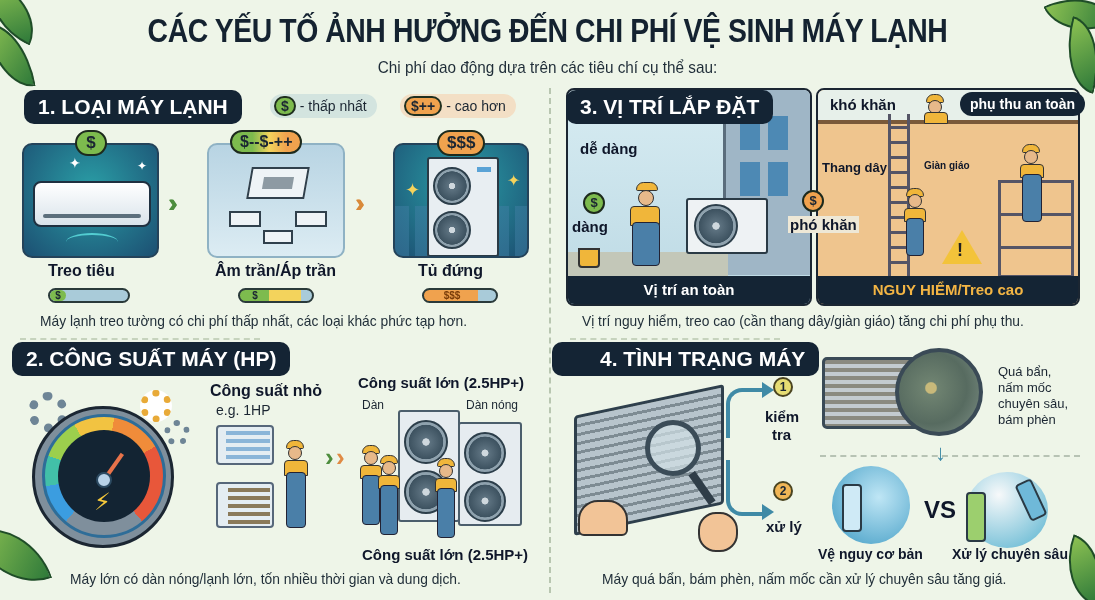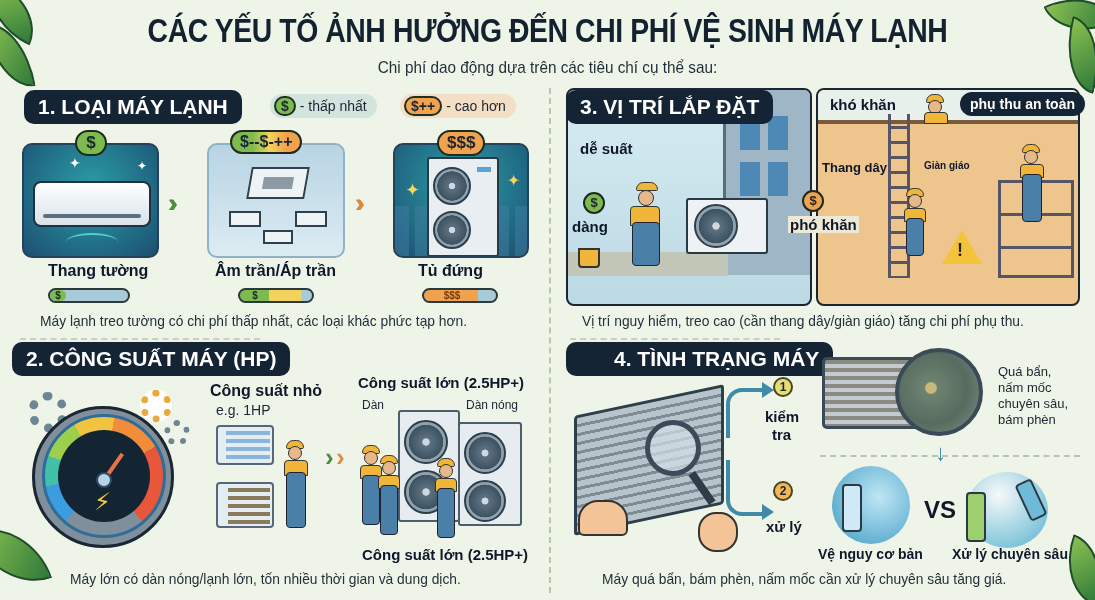--- a/index.html
+++ b/index.html
@@ -88,21 +88,21 @@
 
   <div class="price-badge" style="left:75px;top:130px;background:#7dbb4e;width:32px;padding:1px 0;">$</div>
   <div class="card" style="left:22px;top:143px;width:137px;height:115px;background:radial-gradient(circle at 50% 40%, #2a9ea6, #1c4f72);">
     <div style="position:absolute;left:9px;top:36px;width:118px;height:46px;background:linear-gradient(#fff,#d9e3ea);border:2px solid #1f3040;border-radius:8px;">
       <div style="position:absolute;left:8px;bottom:7px;width:98px;height:4px;background:#5c6f7c;border-radius:2px;"></div>
     </div>
     <div style="position:absolute;left:42px;top:88px;width:52px;height:18px;border-top:2px solid #5fe3e3;border-radius:50% 50% 0 0;opacity:.8;"></div>
     <div style="position:absolute;left:45px;top:10px;color:#fff;font-size:14px;">✦</div>
     <div style="position:absolute;left:113px;top:14px;color:#fff;font-size:12px;">✦</div>
   </div>
-  <div class="label-b" style="left:48px;top:262px;font-size:16px;">Thang tường</div>
+  <div class="label-b" style="left:48px;top:262px;font-size:16px;">Treo tiêu</div>
   <div class="bar" style="left:48px;top:288px;width:82px;">
     <span style="display:inline-block;width:16px;height:100%;background:#7dbb4e;border-radius:8px;text-align:center;line-height:11px;">$</span>
   </div>
 
   <div class="chev" style="left:168px;top:188px;color:#4d8d3d;">›››</div>
 
   <div class="price-badge" style="left:230px;top:130px;background:linear-gradient(90deg,#7dbb4e 30%,#f3d35c 55%,#f0a24e 80%);font-size:16px;">$--$-++</div>
   <div class="card" style="left:207px;top:143px;width:138px;height:115px;background:linear-gradient(#b8d4e3,#dcecf3);border-color:#8fb2c4;">
     <div style="position:absolute;left:40px;top:22px;width:58px;height:32px;background:#eef3f6;border:2px solid #30404c;transform:skewX(-10deg);">
       <div style="position:absolute;left:12px;top:8px;width:30px;height:12px;background:#8d9aa3;"></div>
@@ -220,23 +220,26 @@
     <div style="position:absolute;left:118px;top:108px;width:82px;height:56px;background:#eef2f4;border:2px solid #2a3a45;border-radius:3px;">
       <div class="fan" style="left:6px;top:4px;width:44px;height:44px;"></div>
     </div>
     <div class="worker" style="left:58px;top:92px;width:40px;height:86px;">
       <div class="hat" style="left:10px;top:0;width:22px;"></div>
         <div class="head" style="left:12px;top:8px;width:16px;height:16px;"></div>
       <div class="shirt" style="left:4px;top:24px;width:30px;height:20px;"></div>
         <div class="body" style="left:6px;top:40px;width:28px;height:44px;"></div>
     </div>
     <div style="position:absolute;left:10px;top:158px;width:22px;height:20px;background:#f0b63a;border:2px solid #333;border-radius:0 0 4px 4px;"></div>
+    <div style="position:absolute;left:0;bottom:0;width:100%;height:28px;background:#142434;color:#fff;font-weight:700;font-size:15px;text-align:center;line-height:28px;">
+      <span>Vị trí an toàn</span>
+    </div>
   </div>
   <div class="sec-title" style="left:566px;top:90px;">3. VỊ TRÍ LẮP ĐẶT</div>
-  <div class="label-b" style="left:580px;top:140px;font-size:15px;">dễ suất</div>
+  <div class="label-b" style="left:580px;top:140px;font-size:15px;">dễ dàng</div>
   <div class="coin" style="left:583px;top:192px;background:#7dbb4e;">$</div>
   <div class="label-b" style="left:572px;top:218px;font-size:15px;">dàng</div>
 
   <div style="position:absolute;left:816px;top:88px;width:264px;height:218px;border-radius:8px;overflow:hidden;background:#efc58e;border:2px solid #1b2632;">
     <div style="position:absolute;left:0;top:0;width:100%;height:30px;background:#e7f0ea;"></div>
     <div style="position:absolute;left:0;top:30px;width:100%;height:4px;background:#7a5a3a;"></div>
     <div style="position:absolute;left:70px;top:24px;width:22px;height:164px;border-left:3px solid #556;border-right:3px solid #556;background:repeating-linear-gradient(transparent 0 12px,#556 12px 15px);"></div>
     <div style="position:absolute;left:180px;top:90px;width:76px;height:98px;border:3px solid #556;background:repeating-linear-gradient(transparent 0 30px,#556 30px 33px);"></div>
     <div class="worker" style="left:104px;top:4px;width:30px;height:30px;">
       <div class="hat" style="left:4px;top:0;"></div>
@@ -250,34 +253,37 @@
         <div class="body" style="left:6px;top:30px;width:18px;height:38px;"></div>
     </div>
     <div class="worker" style="left:200px;top:54px;width:30px;height:80px;">
       <div class="hat" style="left:4px;top:0;"></div>
         <div class="head" style="left:6px;top:6px;"></div>
       <div class="shirt" style="left:2px;top:20px;width:24px;height:14px;"></div>
         <div class="body" style="left:4px;top:30px;width:20px;height:48px;"></div>
     </div>
     <div style="position:absolute;left:124px;top:140px;width:0;height:0;border-left:20px solid transparent;border-right:20px solid transparent;border-bottom:34px solid #f3c33a;"></div>
     <div style="position:absolute;left:139px;top:150px;font-weight:700;font-size:18px;color:#222;">!</div>
+    <div style="position:absolute;left:0;bottom:0;width:100%;height:28px;background:#142434;color:#f3b544;font-weight:700;font-size:15px;text-align:center;line-height:28px;">
+      <span>NGUY HIỂM/Treo cao</span>
+    </div>
   </div>
   <div class="label-b" style="left:830px;top:96px;font-size:15px;">khó khăn</div>
   <div style="position:absolute;left:960px;top:92px;background:#142434;color:#fff;font-weight:700;font-size:14px;padding:4px 10px;border-radius:12px;">phụ thu an toàn</div>
   <div class="label-b" style="left:822px;top:160px;font-size:13px;">Thang dây</div>
   <div class="label-b" style="left:924px;top:160px;font-size:10px;">Giàn giáo</div>
 
   <div class="coin" style="left:802px;top:190px;background:#f0a24e;">$</div>
   <div class="label-b" style="left:788px;top:216px;font-size:15px;background:#eee8d6;padding:0 2px;">phó khăn</div>
 
   <div class="caption" style="left:582px;top:312px;">Vị trí nguy hiểm, treo cao (cần thang dây/giàn giáo) tăng chi phí phụ thu.</div>
 </div>
 
 <div>
-  <div class="sec-title" style="left:566px;top:342px;padding-left:48px;">4. TÌNH TRẠNG MÁY</div>
+  <div class="sec-title" style="left:552px;top:342px;padding-left:48px;">4. TÌNH TRẠNG MÁY</div>
 
   <div style="position:absolute;left:574px;top:400px;width:150px;height:120px;background:repeating-linear-gradient(#b7c4cc 0 6px,#7d8b93 6px 9px);border:3px solid #2e3f4c;border-radius:4px;transform:skewY(-12deg);"></div>
   <div style="position:absolute;left:645px;top:420px;width:56px;height:56px;border-radius:50%;background:rgba(210,225,230,.7);border:5px solid #3b4c58;"></div>
   <div style="position:absolute;left:698px;top:470px;width:8px;height:36px;background:#2f3d48;transform:rotate(-35deg);"></div>
   <div style="position:absolute;left:578px;top:500px;width:50px;height:36px;background:#f2c497;border:2px solid #333;border-radius:20px 20px 6px 6px;"></div>
   <div style="position:absolute;left:698px;top:512px;width:40px;height:40px;background:#f2c497;border:2px solid #333;border-radius:18px;"></div>
 
   <div style="position:absolute;left:726px;top:388px;width:38px;height:50px;border:4px solid #3f8aa6;border-right:none;border-bottom:none;border-radius:16px 0 0 0;"></div>
   <div style="position:absolute;left:762px;top:382px;width:0;height:0;border-top:8px solid transparent;border-bottom:8px solid transparent;border-left:12px solid #3f8aa6;"></div>
   <div style="position:absolute;left:726px;top:460px;width:38px;height:56px;border:4px solid #3f8aa6;border-right:none;border-top:none;border-radius:0 0 0 16px;"></div>

